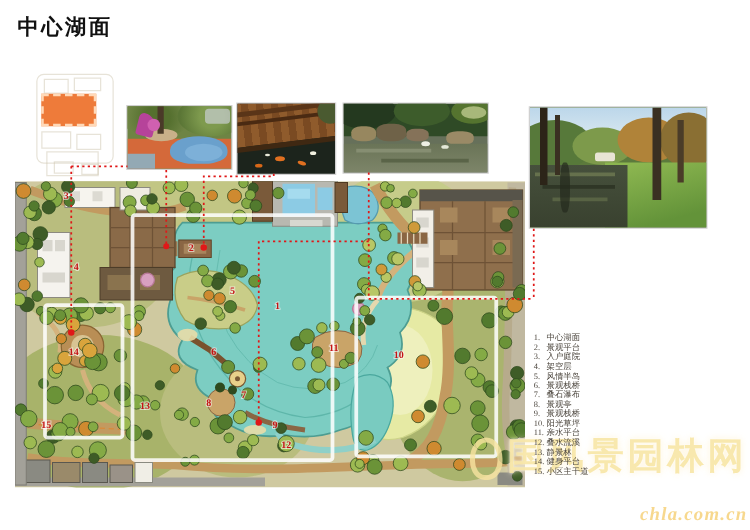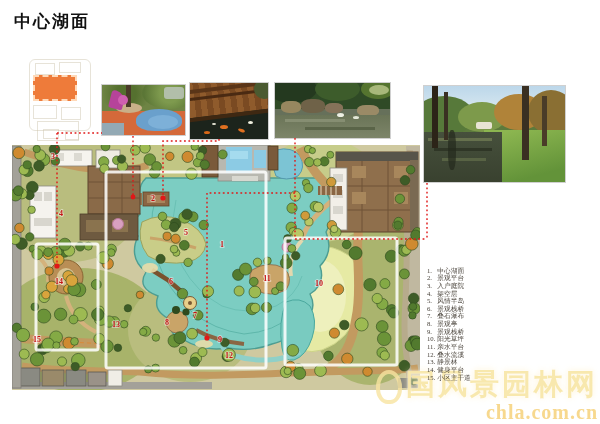--- a/index.html
+++ b/index.html
@@ -22,22 +22,22 @@
   .legend{left:427px;top:267px;width:160px;z-index:3;color:#4a443c;}
   .legend-inner{transform:scale(0.64);transform-origin:0 0;}
   .legend ol{list-style:none;margin:0;padding:0;font-size:10.5px;line-height:11.9px;}
   .legend li{white-space:nowrap;}
   .legend .num{display:inline-block;width:16px;}
   
   .wm{right:2px;bottom:4px;z-index:2;text-align:right;pointer-events:none;}
   .wm-big{font-size:29px;font-weight:bold;color:rgba(247,228,160,.85);
           text-shadow:0 0 2px rgba(255,255,255,.9),0 0 6px rgba(255,240,200,.8);
           letter-spacing:3px;line-height:30px;}
-  .wm-url{font-size:20px;font-weight:bold;color:rgba(246,212,130,.9);
-          text-shadow:0 0 2px rgba(255,255,255,.9);letter-spacing:1px;line-height:16px;}
+  .wm-url{font-size:15px;font-weight:bold;font-style:italic;color:rgba(246,212,130,.9);
+          text-shadow:0 0 2px rgba(255,255,255,.9);letter-spacing:1px;line-height:16px;margin-top:20px;}
   .wm-logo{display:inline-block;width:18px;height:26px;border:4px solid rgba(247,228,160,.8);
            border-radius:50% 50% 45% 45%;vertical-align:middle;margin-right:4px;}
   .overlay{left:0;top:0;z-index:5;pointer-events:none;}
 </style>
 </head>
 <body>
 
 <div class="canvas">
 
   <div class="abs page-title">中心湖面</div>

